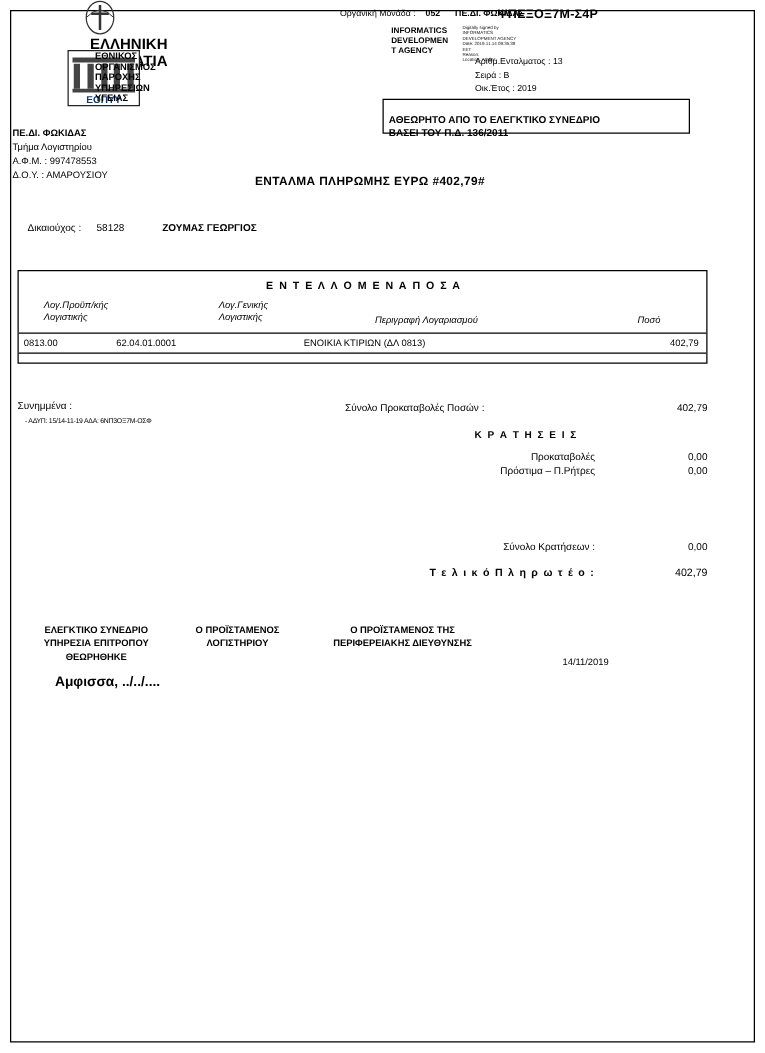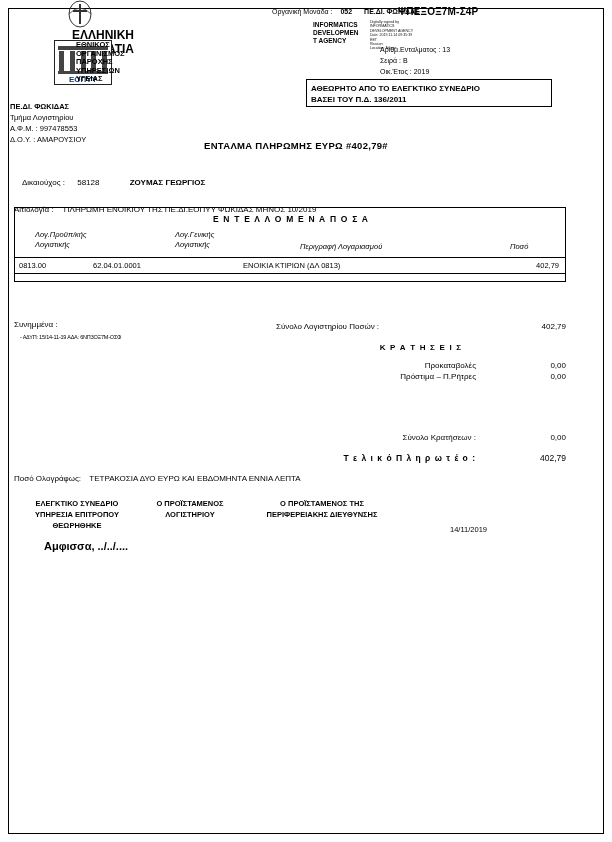--- a/index.html
+++ b/index.html
@@ -162,21 +162,21 @@
   }
   .meta-right .row span.k { display: inline-block; }
   .approval-box {
     position: absolute;
     left: 306px;
     top: 79px;
     width: 246px;
     height: 28px;
     border: 1px solid #000;
     box-sizing: border-box;
-    padding: 3px 4px;
+    padding: 10px 4px;
     font-size: 8px;
     font-weight: bold;
     line-height: 11px;
   }
 
   
   .doc-title {
     position: absolute;
     left: 0;
     top: 140px;
@@ -204,21 +204,21 @@
     top: 205px;
     font-size: 8px;
   }
   .justification .label { display: inline-block; }
   .justification .value { display: inline-block; margin-left: 8px; }
 
   
   .amounts-box {
     position: absolute;
     left: 14px;
-    top: 207px;
+    top: 216px;
     width: 552px;
     height: 75px;
     border: 1px solid #000;
     box-sizing: border-box;
   }
   .amounts-title {
     position: absolute;
     left: 0;
     top: 6px;
     width: 552px;
@@ -457,24 +457,20 @@
   </div>
 
   <div class="doc-title">ΕΝΤΑΛΜΑ ΠΛΗΡΩΜΗΣ ΕΥΡΩ #402,79#</div>
 
   <div class="beneficiary">
     <span class="label">Δικαιούχος :</span>
     <span class="code">58128</span>
     <span class="name">ΖΟΥΜΑΣ ΓΕΩΡΓΙΟΣ</span>
   </div>
 
-  <div class="justification">
-    <span class="label">Αιτιολογία :</span>
-    <span class="value">ΠΛΗΡΩΜΗ ΕΝΟΙΚΙΟΥ ΤΗΣ ΠΕ.ΔΙ.ΕΟΠΥΥ ΦΩΚΙΔΑΣ ΜΗΝΟΣ 10/2019</span>
-  </div>
 
   <div class="amounts-box">
     <div class="amounts-title">Ε Ν Τ Ε Λ Λ Ο Μ Ε Ν Α   Π Ο Σ Α</div>
 
     <div class="amounts-head ah-1">
       <div>Λογ.Προϋπ/κής</div>
       <div>Λογιστικής</div>
     </div>
     <div class="amounts-head ah-2">
       <div>Λογ.Γενικής</div>
@@ -493,21 +489,21 @@
     </div>
     <div class="amounts-row-line"></div>
   </div>
 
   <div class="attachments">
     <div>Συνημμένα :</div>
     <div class="val">- ΑΔΥΠ: 15/14-11-19 ΑΔΑ: 6ΝΠ3ΟΞ7Μ-ΟΣΦ</div>
   </div>
 
   <div class="total-line">
-    <span class="lbl">Σύνολο Λογιστηρίου Ποσών :</span>
+    <span class="lbl">Σύνολο Προκαταβολές Ποσών :</span>
     <span class="amt">402,79</span>
   </div>
 
   <div class="kratiseis-title">Κ Ρ Α Τ Η Σ Ε Ι Σ</div>
 
   <div class="ded-row ded-1">
     <span class="lbl">Προκαταβολές</span>
     <span class="amt">0,00</span>
   </div>
   <div class="ded-row ded-2">
@@ -518,24 +514,20 @@
   <div class="sum-ded">
     <span class="lbl">Σύνολο Κρατήσεων :</span>
     <span class="amt">0,00</span>
   </div>
 
   <div class="final-pay">
     <span class="lbl">Τ ε λ ι κ ό    Π λ η ρ ω τ έ ο :</span>
     <span class="amt">402,79</span>
   </div>
 
-  <div class="words">
-    <span class="lbl">Ποσό Ολογράφως:</span>
-    <span class="val">ΤΕΤΡΑΚΟΣΙΑ ΔΥΟ ΕΥΡΩ ΚΑΙ ΕΒΔΟΜΗΝΤΑ ΕΝΝΙΑ ΛΕΠΤΑ</span>
-  </div>
 
   <div class="sig-date">14/11/2019</div>
 
   <div class="sig-col sig-2">
     <div>Ο ΠΡΟΪΣΤΑΜΕΝΟΣ</div>
     <div>ΛΟΓΙΣΤΗΡΙΟΥ</div>
   </div>
   <div class="sig-col sig-1">
     <div>ΕΛΕΓΚΤΙΚΟ ΣΥΝΕΔΡΙΟ</div>
     <div>ΥΠΗΡΕΣΙΑ ΕΠΙΤΡΟΠΟΥ</div>

